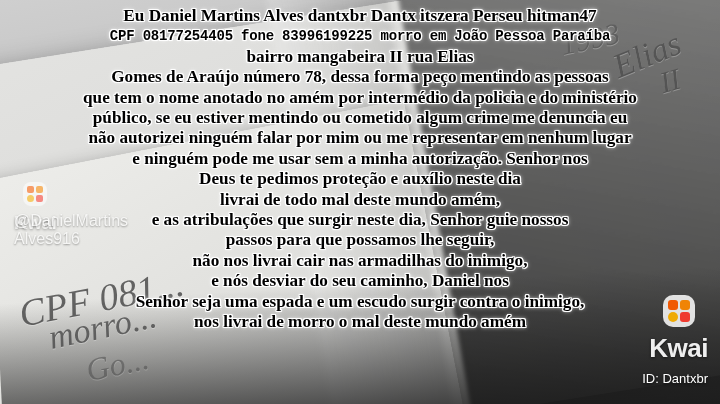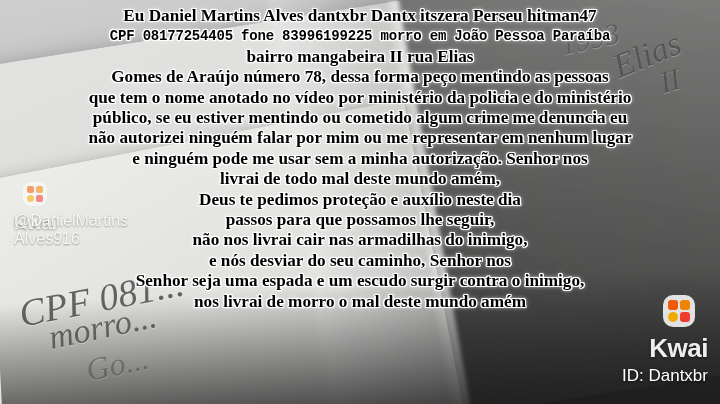--- a/index.html
+++ b/index.html
@@ -137,21 +137,21 @@
     opacity: 0.6;
     line-height: 1.15;
     text-shadow: 0 1px 2px rgba(0,0,0,0.6);
     max-width: 96px;
   }
   .wm-id {
     position: absolute;
     right: 12px;
     bottom: 18px;
     font-family: "Liberation Sans", sans-serif;
-    font-size: 17px;
+    font-size: 13px;
     color: #ffffff;
     text-shadow: 0 1px 3px rgba(0,0,0,0.7);
   }
 
   
   #caption {
     position: absolute;
     inset: 0;
     padding: 6px 4px 11px 4px;
     box-sizing: border-box;
@@ -221,25 +221,26 @@
     </span>
     <span class="kwai-word">Kwai</span>
   </div>
   <div class="wm-id">ID: Dantxbr</div>
 
   <div id="caption">
       <div class="line">Eu Daniel Martins Alves dantxbr Dantx itszera Perseu hitman47</div>
       <div class="line mono">CPF 08177254405 fone 83996199225 morro em João Pessoa Paraíba</div>
       <div class="line">bairro mangabeira II rua Elias</div>
       <div class="line">Gomes de Araújo número 78, dessa forma peço mentindo as pessoas</div>
-      <div class="line">que tem o nome anotado no vídeo por ministério da policia e do ministério</div>
+      <div class="line">que tem o nome anotado no amém por intermédio da policia e do ministério</div>
       <div class="line">público, se eu estiver mentindo ou cometido algum crime me denuncia eu</div>
       <div class="line">não autorizei ninguém falar por mim ou me representar em nenhum lugar</div>
       <div class="line">e ninguém pode me usar sem a minha autorização. Senhor nos</div>
+      <div class="line">Deus te pedimos proteção e auxílio neste dia</div>
       <div class="line">livrai de todo mal deste mundo amém,</div>
-      <div class="line">Deus te pedimos proteção e auxílio neste dia</div>
+      <div class="line">e as atribulações que surgir neste dia, Senhor guie nossos</div>
       <div class="line">passos para que possamos lhe seguir,</div>
       <div class="line">não nos livrai cair nas armadilhas do inimigo,</div>
-      <div class="line">e nós desviar do seu caminho, Senhor nos</div>
+      <div class="line">e nós desviar do seu caminho, Daniel nos</div>
       <div class="line">Senhor seja uma espada e um escudo surgir contra o inimigo,</div>
       <div class="line">nos livrai de morro o mal deste mundo amém</div>
     </div>
 </div>
 
 </body></html>

